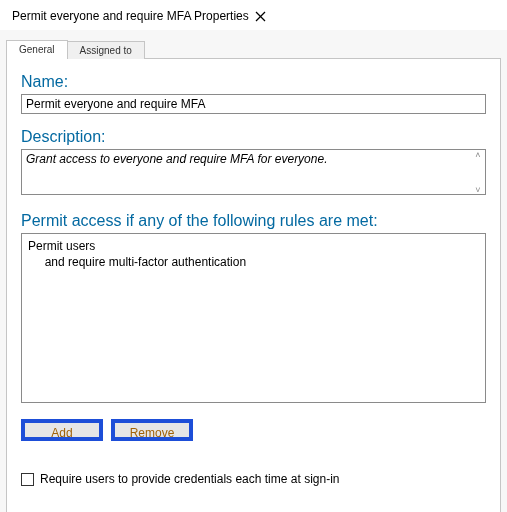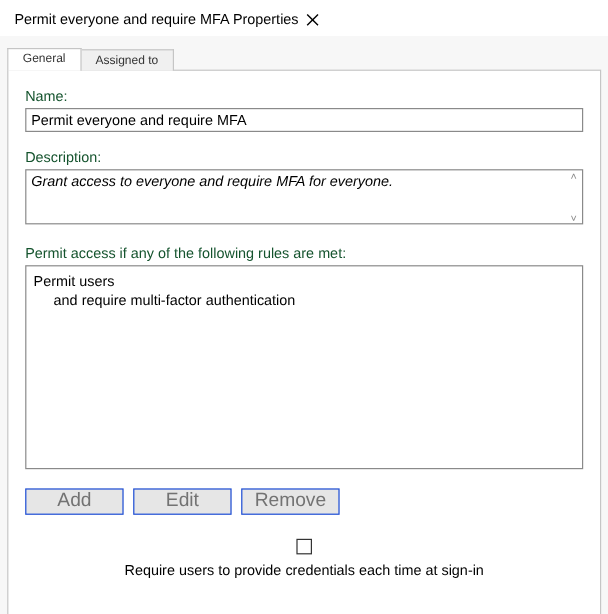--- a/index.html
+++ b/index.html
@@ -58,22 +58,22 @@
       margin-top: -1px;
     }
     .tab-panel {
       border: 1px solid #c5c5c5;
       background: #ffffff;
       margin-top: -1px;
       padding: 14px 14px 12px 14px;
       min-height: 460px;
     }
     .field-label {
-      font-size: 12px;
-      color: #14532d;
+      font-size: 16px;
+      color: #0369a1;
       margin-bottom: 3px;
       display: block;
     }
     .text-input, .desc-area, .rules-box {
       width: 100%;
       border: 1px solid #8a8a8a;
       background: #fff;
       font-family: inherit;
       font-size: 12px;
       color: #000;
@@ -116,34 +116,33 @@
     }
     .section { margin-bottom: 14px; }
     .button-row {
       display: flex;
       gap: 8px;
       margin-top: 6px;
     }
     .btn {
       width: 82px;
       height: 22px;
-      font-size: 16px;
-      border: 1px solid #1d4ed8;
+      font-size: 12px;
+      border: 4px solid #1d4ed8;
       background: #e6e6e6;
-      color: #737373;
+      color: #a16207;
       text-align: center;
       line-height: 20px;
       cursor: default;
     }
     .checkbox-row {
       display: flex;
       align-items: center;
       gap: 6px;
-      margin-top: 20px;
-      flex-direction: column;
+      margin-top: 31px;
     }
     .checkbox {
       width: 13px;
       height: 13px;
       border: 1px solid #333;
       background: #fff;
       display: inline-block;
     }
     .checkbox-label { font-size: 12px; color: #000; }
   </style>
@@ -185,21 +184,20 @@
     </div>
 
     <div class="section" style="margin-bottom:16px;">
       <span class="field-label">Permit access if any of the following rules are met:</span>
       <div class="rules-box">Permit users
      and require multi-factor authentication</div>
     </div>
 
     <div class="button-row">
       <div class="btn">Add</div>
-      <div class="btn">Edit</div>
       <div class="btn">Remove</div>
     </div>
 
     <div class="checkbox-row">
       <span class="checkbox"></span>
       <span class="checkbox-label">Require users to provide credentials each time at sign-in</span>
     </div>
 
   </div>
 </div>

